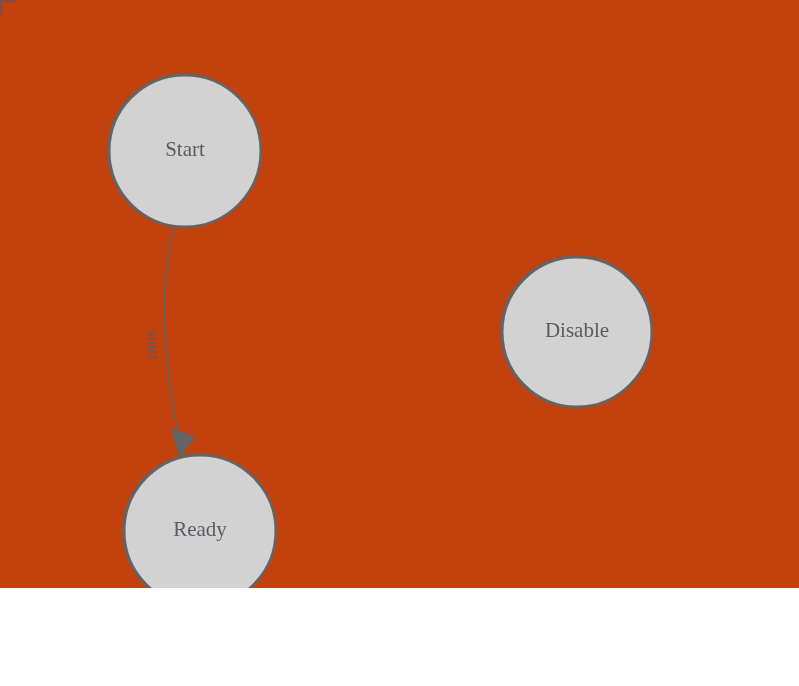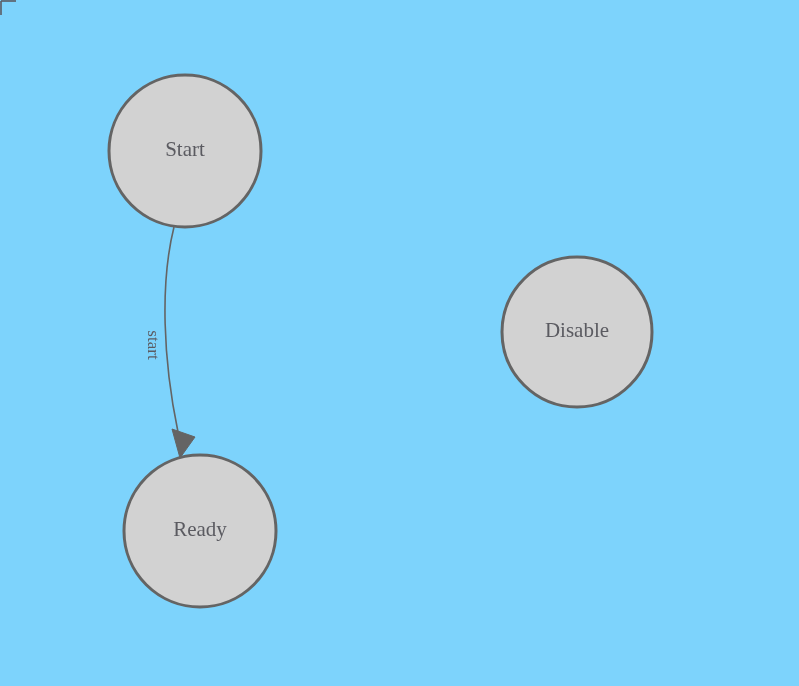--- a/index.html
+++ b/index.html
@@ -7,22 +7,22 @@
     margin: 0;
     padding: 0;
     background: #ffffff;
   }
   body {
     font-family: "Liberation Serif", "DejaVu Serif", serif;
   }
   #canvas {
     position: relative;
     width: 799px;
-    height: 686px;
-    background: #7dd3fc;
+    height: 588px;
+    background: #c2410c;
     overflow: hidden;
   }
   #diagram-svg {
     position: absolute;
     top: 0;
     left: 0;
     width: 799px;
     height: 686px;
     display: block;
   }

